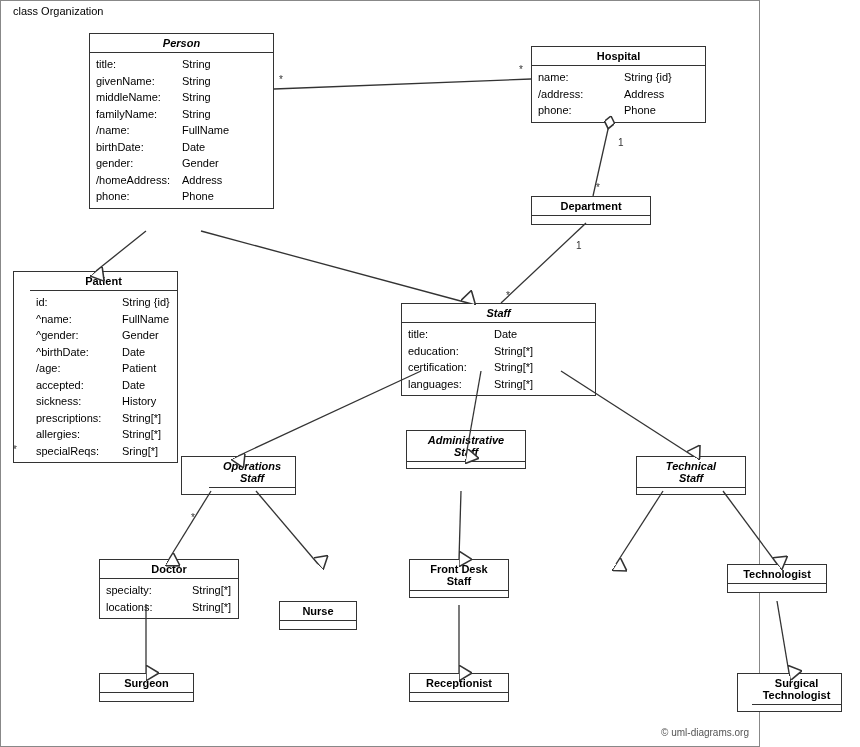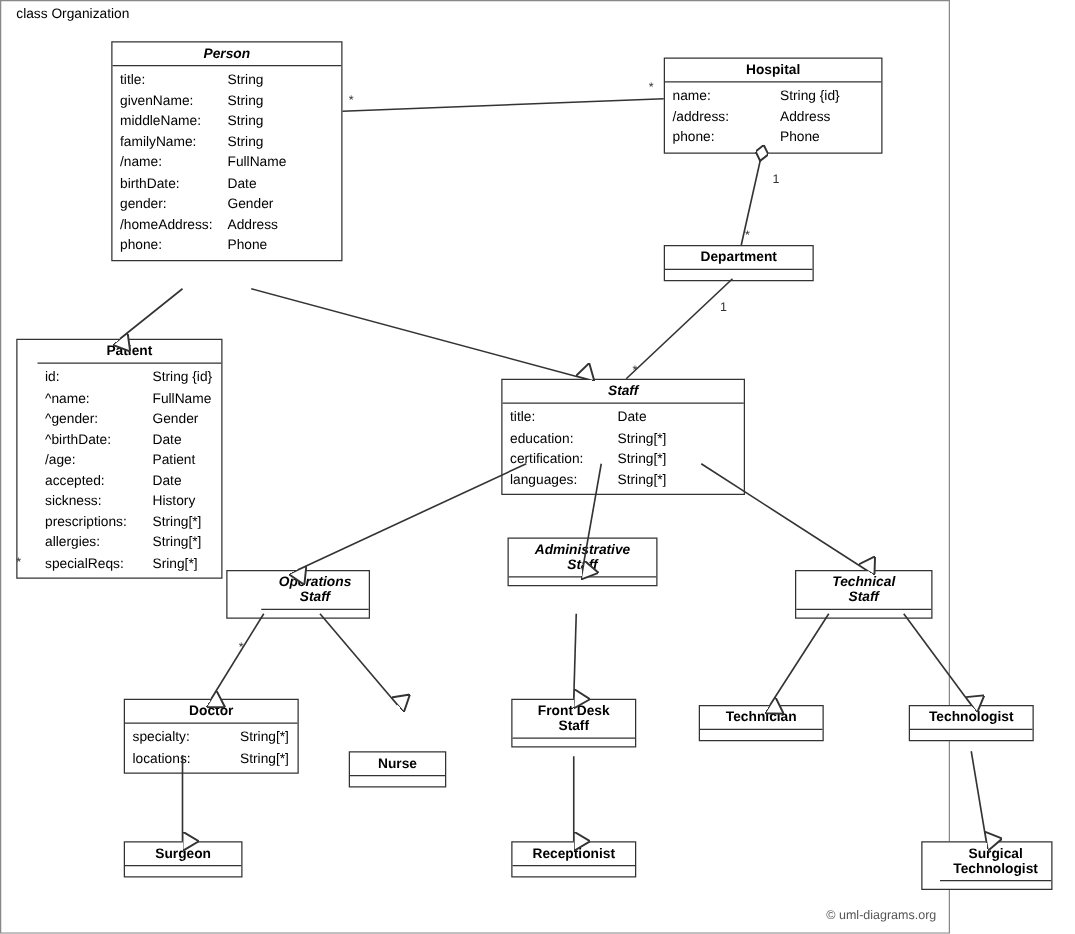--- a/index.html
+++ b/index.html
@@ -246,24 +246,20 @@
   <div class="uml-class" style="left:278px; top:563px; width:78px;margin-top:37px;">
     <div class="class-header">Nurse</div>
     <div class="class-body" style="height:8px;"></div>
   </div>
 
   <div class="uml-class" style="left:408px; top:558px; width:100px; text-align:center;">
     <div class="class-header">Front Desk<br>Staff</div>
     <div class="class-body" style="height:4px;"></div>
   </div>
 
-  <div class="uml-class" style="left:558px; top:563px; width:100px;">
-    <div class="class-header">Technician</div>
-    <div class="class-body" style="height:8px;"></div>
-  </div>
 
   <div class="uml-class" style="left:726px; top:563px; width:100px;">
     <div class="class-header">Technologist</div>
     <div class="class-body" style="height:8px;"></div>
   </div>
 
   <div class="uml-class" style="left:98px; top:672px; width:95px;">
     <div class="class-header">Surgeon</div>
     <div class="class-body" style="height:8px;"></div>
   </div>

